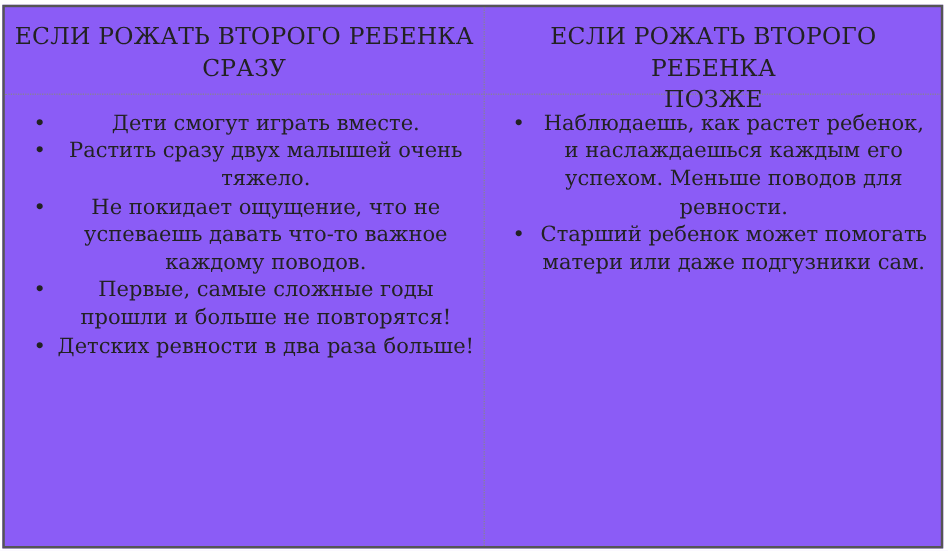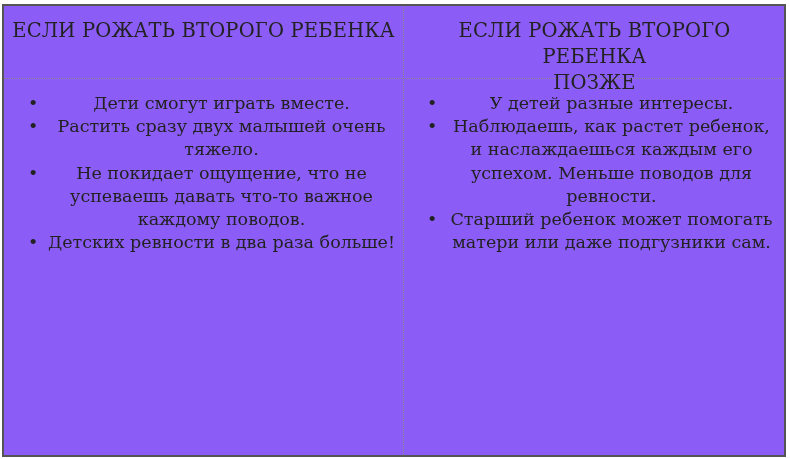--- a/index.html
+++ b/index.html
@@ -41,33 +41,34 @@
 </head>
 <body>
 
 <div class="frame">
   <div class="vdiv"></div>
   <div class="hdiv"></div>
 
   <div class="col left">
     <div class="head">
       <div>ЕСЛИ РОЖАТЬ ВТОРОГО РЕБЕНКА</div>
+      <div>СРАЗУ</div>
     </div>
     <ul class="items">
       <li>Дети смогут играть вместе.</li>
       <li>Растить сразу двух малышей очень тяжело.</li>
       <li>Не покидает ощущение, что не успеваешь давать что-то важное каждому поводов.</li>
+      <li>Первые, самые сложные годы прошли и больше не повторятся!</li>
       <li>Детских ревности в два раза больше!</li>
     </ul>
   </div>
 
   <div class="col right">
     <div class="head">
       <div>ЕСЛИ РОЖАТЬ ВТОРОГО РЕБЕНКА</div>
       <div>ПОЗЖЕ</div>
     </div>
     <ul class="items">
-      <li>У детей разные интересы.</li>
       <li>Наблюдаешь, как растет ребенок, и наслаждаешься каждым его успехом. Меньше поводов для ревности.</li>
       <li>Старший ребенок может помогать матери или даже подгузники сам.</li>
     </ul>
   </div>
 </div>
 
 </body></html>

